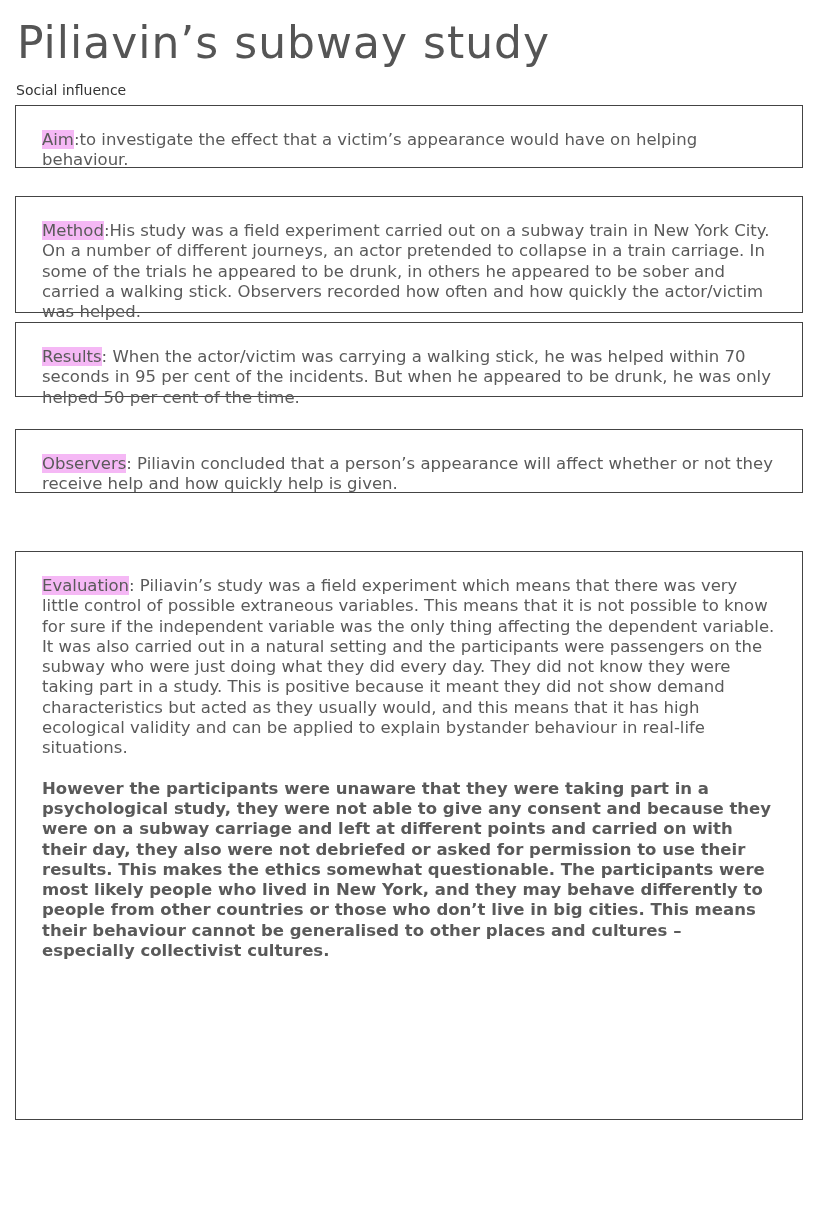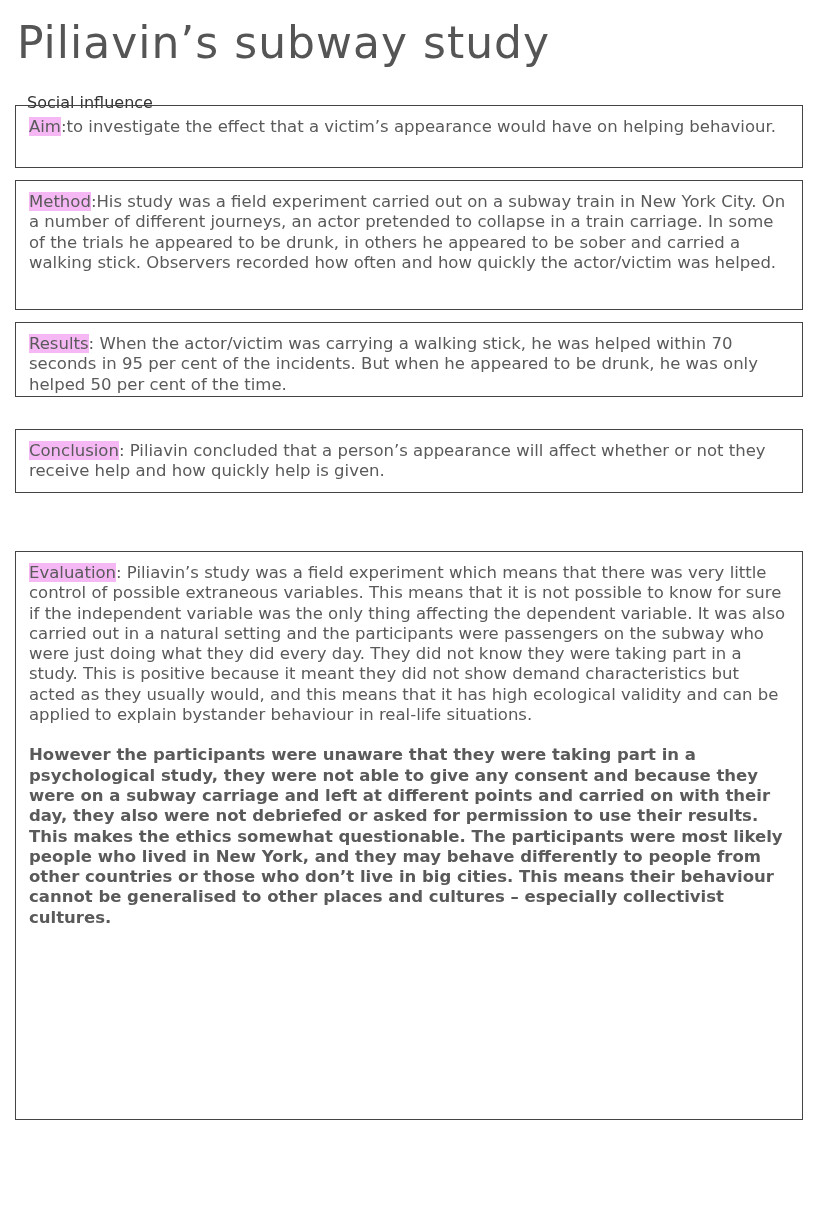--- a/index.html
+++ b/index.html
@@ -7,50 +7,50 @@
     width: 828px; height: 1208px; position: relative; overflow: hidden;
     font-family: "DejaVu Sans", sans-serif; color: #555555;
   }
   .title {
     position: absolute; left: 12px; top: 10px;
     font-size: 44px; font-weight: normal; color: #555555; letter-spacing: 1px;
     margin: 5px; line-height: 56px;
   }
   .subtitle {
     position: absolute; left: 11px; top: 77px;
-    font-size: 16px; color: #333333; margin: 16px;
+    font-size: 14px; color: #333333; margin: 5px;
   }
   .box {
     position: absolute; left: 15px; width: 788px;
     border: 1.5px solid #444444; box-sizing: border-box;
     padding: 8px 10px 0 10px;
     font-size: 16.5px; line-height: 20.3px; color: #5a5a5a;
   }
-  .box p { margin: 3px; }
+  .box p { margin: 16px; }
   .box p + p { margin-top: 20px; font-weight: bold; }
   .hl { background: #f5b8f5; }
 </style>
 </head>
 <body>
 
 <h1 class="title">Piliavin’s subway study</h1>
 <div class="subtitle">Social influence</div>
 
 <div class="box" style="top:105px; height:63px;">
   <p><span class="hl">Aim</span><span>:to investigate the effect that a victim’s appearance would have on helping behaviour.</span></p>
 </div>
 
-<div class="box" style="top:180px; height:130px;">
+<div class="box" style="top:196px; height:117px;">
   <p><span class="hl">Method</span><span>:His study was a field experiment carried out on a subway train in New York City. On a number of different journeys, an actor pretended to collapse in a train carriage. In some of the trials he appeared to be drunk, in others he appeared to be sober and carried a walking stick. Observers recorded how often and how quickly the actor/victim was helped.</span></p>
 </div>
 
 <div class="box" style="top:322px; height:75px;">
   <p><span class="hl">Results</span><span>: When the actor/victim was carrying a walking stick, he was helped within 70 seconds in 95 per cent of the incidents. But when he appeared to be drunk, he was only helped 50 per cent of the time.</span></p>
 </div>
 
 <div class="box" style="top:429px; height:64px;">
-  <p><span class="hl">Conclusion</span><span>: Piliavin concluded that a person’s appearance will affect whether or not they receive help and how quickly help is given.</span></p>
+  <p><span class="hl">Observers</span><span>: Piliavin concluded that a person’s appearance will affect whether or not they receive help and how quickly help is given.</span></p>
 </div>
 
 <div class="box" style="top:551px; height:569px;">
   <p><span class="hl">Evaluation</span><span>: Piliavin’s study was a field experiment which means that there was very little control of possible extraneous variables. This means that it is not possible to know for sure if the independent variable was the only thing affecting the dependent variable. It was also carried out in a natural setting and the participants were passengers on the subway who were just doing what they did every day. They did not know they were taking part in a study. This is positive because it meant they did not show demand characteristics but acted as they usually would, and this means that it has high ecological validity and can be applied to explain bystander behaviour in real-life situations.</span></p>
   <p>However the participants were unaware that they were taking part in a psychological study, they were not able to give any consent and because they were on a subway carriage and left at different points and carried on with their day, they also were not debriefed or asked for permission to use their results. This makes the ethics somewhat questionable. The participants were most likely people who lived in New York, and they may behave differently to people from other countries or those who don’t live in big cities. This means their behaviour cannot be generalised to other places and cultures – especially collectivist cultures.</p>
 </div>
 
 </body></html>

